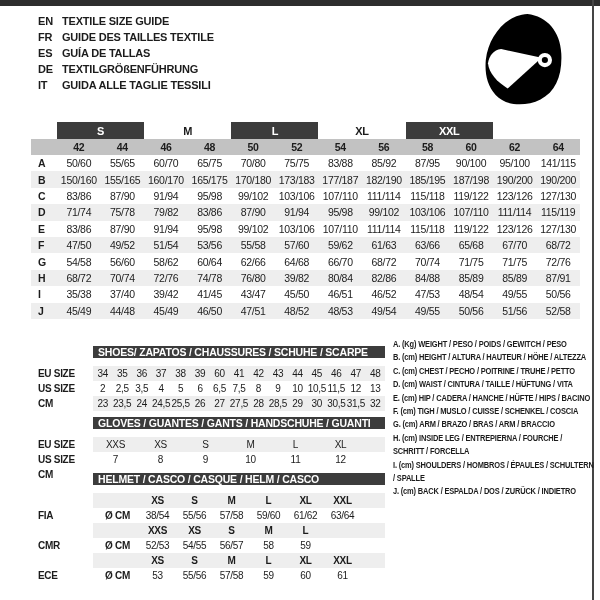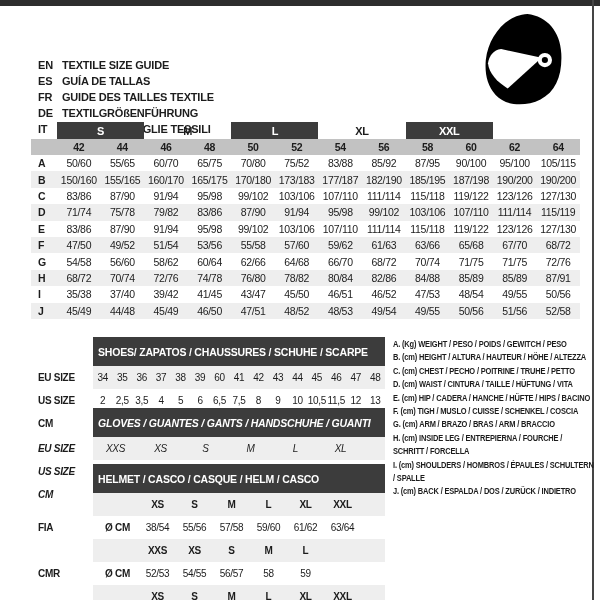--- a/index.html
+++ b/index.html
@@ -6,82 +6,82 @@
   body{
     width:600px;height:600px;position:relative;background:#fff;
     font-family:"Liberation Sans", sans-serif;color:#1c1c1c;overflow:hidden;
   }
   .abs{position:absolute;}
   
   .topbar{top:0;left:0;width:600px;height:6px;background:var(--topbar,#2d2d2d);}
   .rightline{top:0;left:592px;width:2px;height:600px;background:#454545;}
 
   
-  .langs{left:38px;top:13px;font-size:11px;font-weight:bold;line-height:16px;letter-spacing:-0.2px;margin-top:44px;}
+  .langs{left:38px;top:13px;font-size:11px;font-weight:bold;line-height:16px;letter-spacing:-0.2px;}
   .lang-line{display:flex;}
   .lang-code{width:24px;}
 
   
   .logo{left:483px;top:13px;}
 
   
   .main-table{left:31px;top:122px;width:549px;font-size:10.5px;letter-spacing:-0.3px;}
   .mrow{display:grid;grid-template-columns:26px repeat(12,1fr);align-items:center;}
   .grow{display:grid;grid-template-columns:26px repeat(12,1fr);height:17px;align-items:stretch;}
   .gcell{display:flex;align-items:center;justify-content:center;font-weight:bold;font-size:11px;}
   .gcell.dark{background:var(--dark,#3c3c3c);color:#fff;}
   .sizerow{height:16px;background:var(--strip,#c2c2c2);font-weight:bold;}
   .drow{height:16.4px;}
   .drow.shade{background:var(--shade,#eee);}
   .rlabel{font-weight:bold;padding-left:7px;}
   .cell{text-align:center;white-space:nowrap;}
 
   
   .subtable{left:38px;width:347px;font-size:10px;letter-spacing:-0.3px;}
-  .srow{display:flex;height:23px;align-items:stretch;}
-  .srow.title{height:29px;}
+  .srow{display:flex;height:15px;align-items:stretch;}
+  .srow.title{height:29px;align-items:center;}
   .slabel{width:55px;font-weight:bold;font-size:10px;display:flex;align-items:center;}
   .sbody{width:292px;display:grid;align-items:center;}
   .sbody.shade{background:var(--shade,#eee);}
   .bar{width:292px;margin-left:55px;background:var(--dark,#3c3c3c);color:#fff;font-weight:bold;
        font-size:10.5px;display:flex;align-items:center;padding-left:5px;box-sizing:border-box;
        letter-spacing:-0.2px;white-space:nowrap;}
   .grid15{grid-template-columns:repeat(15,1fr);}
   .grid6{grid-template-columns:repeat(6,45px) 1fr;}
   .grid-helmet{grid-template-columns:46px repeat(6,37px) 1fr;}
   .unit{padding-left:3px;font-weight:bold;}
   .szb{font-weight:bold;}
 
   
   .legend{left:393px;top:338px;width:238px;font-size:8.8px;font-weight:bold;line-height:13.4px;
           letter-spacing:-0.2px;transform:scaleX(.85);transform-origin:left top;}
   .legend div{white-space:normal;}
 
   .shoes{top:337px;}
-  .gloves{top:408px;font-style:italic;}
+  .gloves{top:408px;}
   .helmet{top:464px;}
 </style>
 </head>
 <body style="--dark: #3c3c3c; --strip: #c2c2c2; --shade: #eeeeee; --topbar: #2d2d2d;">
 
 <div class="abs topbar"></div>
 <div class="abs rightline"></div>
 
 <div class="abs langs">
     <div class="lang-line">
       <div class="lang-code">EN</div>
       <div class="lang-text">TEXTILE SIZE GUIDE</div>
     </div>
     <div class="lang-line">
+      <div class="lang-code">FR</div>
+      <div class="lang-text">GUIDE DES TAILLES TEXTILE</div>
+    </div>
+    <div class="lang-line">
       <div class="lang-code">ES</div>
       <div class="lang-text">GUÍA DE TALLAS</div>
-    </div>
-    <div class="lang-line">
-      <div class="lang-code">FR</div>
-      <div class="lang-text">GUIDE DES TAILLES TEXTILE</div>
     </div>
     <div class="lang-line">
       <div class="lang-code">DE</div>
       <div class="lang-text">TEXTILGRÖßENFÜHRUNG</div>
     </div>
     <div class="lang-line">
       <div class="lang-code">IT</div>
       <div class="lang-text">GUIDA ALLE TAGLIE TESSILI</div>
     </div>
   </div>
@@ -121,27 +121,27 @@
       <div class="cell">64</div>
     </div>
   <div>
       <div class="mrow drow">
         <div class="rlabel">A</div>
         <div class="cell">50/60</div>
         <div class="cell">55/65</div>
         <div class="cell">60/70</div>
         <div class="cell">65/75</div>
         <div class="cell">70/80</div>
-        <div class="cell">75/52</div>
+        <div class="cell">75/75</div>
         <div class="cell">83/88</div>
         <div class="cell">85/92</div>
         <div class="cell">87/95</div>
         <div class="cell">90/100</div>
         <div class="cell">95/100</div>
-        <div class="cell">105/115</div>
+        <div class="cell">141/115</div>
       </div>
       <div class="mrow drow shade">
         <div class="rlabel">B</div>
         <div class="cell">150/160</div>
         <div class="cell">155/165</div>
         <div class="cell">160/170</div>
         <div class="cell">165/175</div>
         <div class="cell">170/180</div>
         <div class="cell">173/183</div>
         <div class="cell">177/187</div>
@@ -226,21 +226,21 @@
         <div class="cell">71/75</div>
         <div class="cell">72/76</div>
       </div>
       <div class="mrow drow shade">
         <div class="rlabel">H</div>
         <div class="cell">68/72</div>
         <div class="cell">70/74</div>
         <div class="cell">72/76</div>
         <div class="cell">74/78</div>
         <div class="cell">76/80</div>
-        <div class="cell">78/82</div>
+        <div class="cell">39/82</div>
         <div class="cell">80/84</div>
         <div class="cell">82/86</div>
         <div class="cell">84/88</div>
         <div class="cell">85/89</div>
         <div class="cell">85/89</div>
         <div class="cell">87/91</div>
       </div>
       <div class="mrow drow">
         <div class="rlabel">I</div>
         <div class="cell">35/38</div>
@@ -314,20 +314,37 @@
           <div class="cell">9</div>
           <div class="cell">10</div>
           <div class="cell">10,5</div>
           <div class="cell">11,5</div>
           <div class="cell">12</div>
           <div class="cell">13</div>
         </div>
       </div>
       <div class="srow">
         <div class="slabel">CM</div>
+        <div class="sbody grid15 shade">
+          <div class="cell">23</div>
+          <div class="cell">23,5</div>
+          <div class="cell">24</div>
+          <div class="cell">24,5</div>
+          <div class="cell">25,5</div>
+          <div class="cell">26</div>
+          <div class="cell">27</div>
+          <div class="cell">27,5</div>
+          <div class="cell">28</div>
+          <div class="cell">28,5</div>
+          <div class="cell">29</div>
+          <div class="cell">30</div>
+          <div class="cell">30,5</div>
+          <div class="cell">31,5</div>
+          <div class="cell">32</div>
+        </div>
       </div>
     </div>
 </div>
 
 <div class="abs subtable gloves">
   <div class="srow title">
     <div class="bar">GLOVES / GUANTES / GANTS / HANDSCHUHE / GUANTI</div>
   </div>
   <div>
       <div class="srow">

